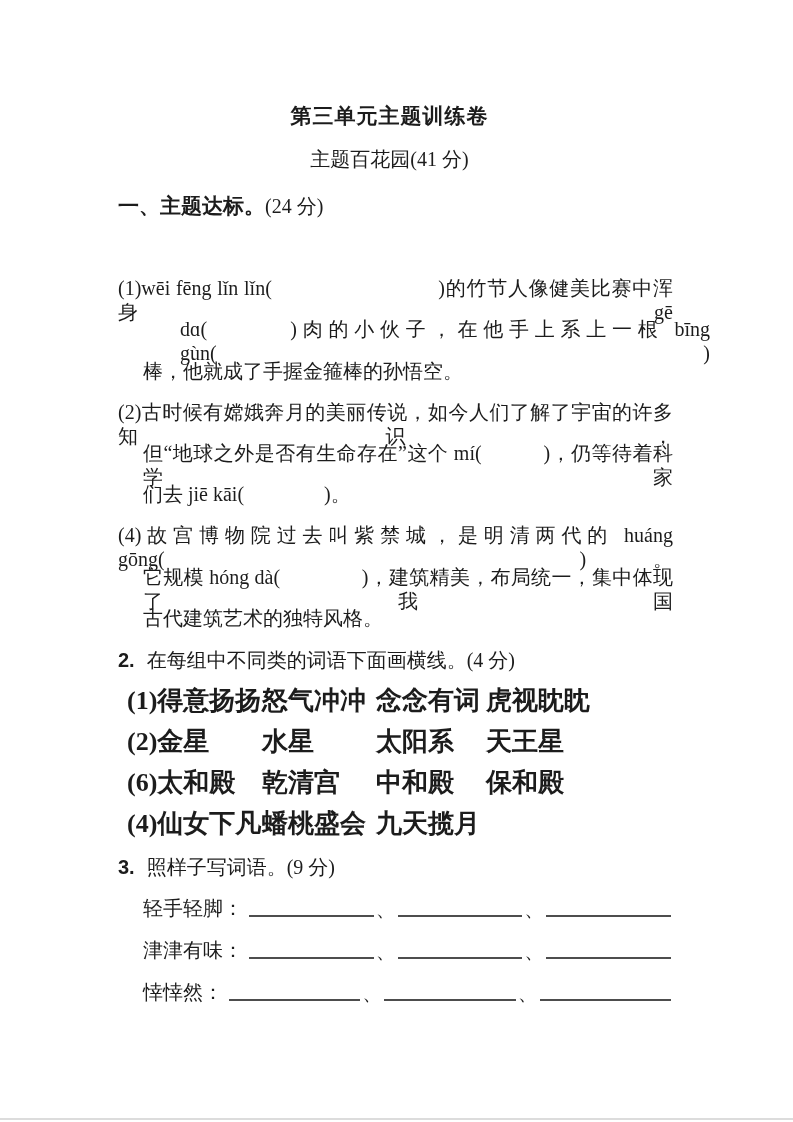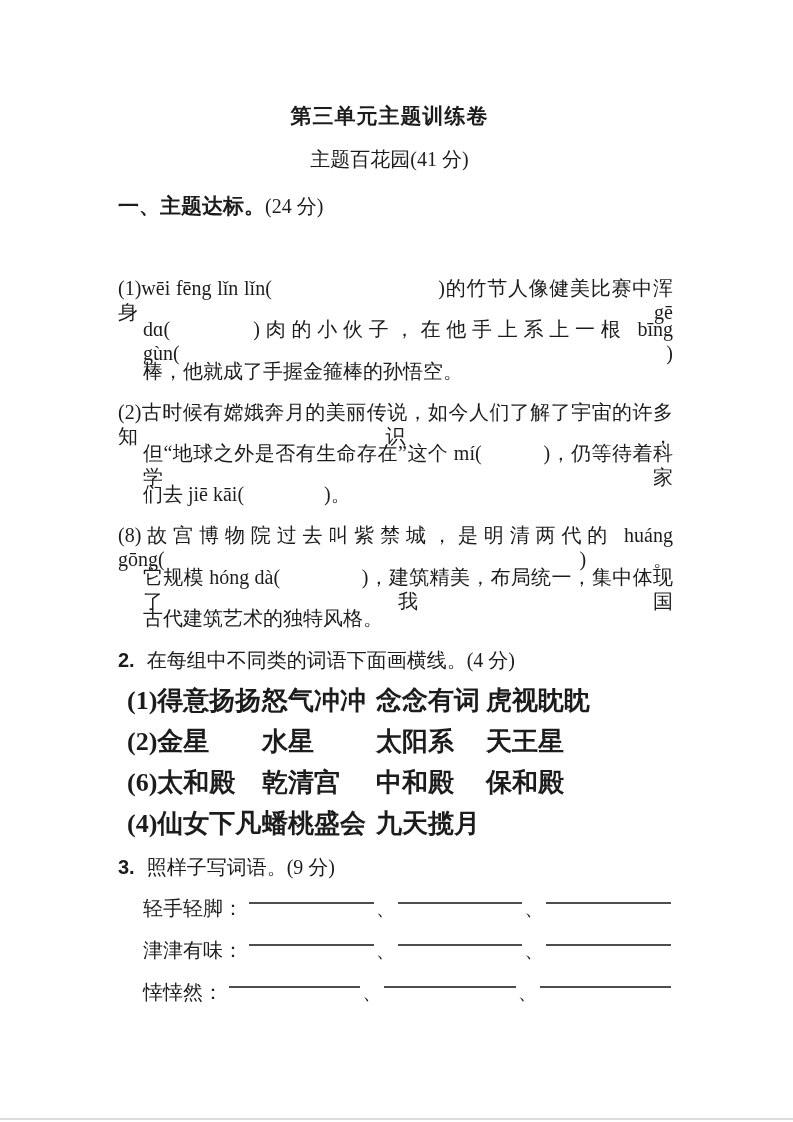--- a/index.html
+++ b/index.html
@@ -40,35 +40,36 @@
   }
   .q1h { top: 235px; }
   .q2h { top: 647px; }
   .q3h { top: 854px; }
 
   .ln { font-size: 20px; line-height: 24px; font-family: Liberation Serif, serif; }
   .just { text-align: justify; text-align-last: justify; }
   .ind0 { left: 118px; width: 555px; }
   .ind1 { left: 143px; width: 530px; }
 
-  .p1a { top: 276px; } .p1b { top: 317px; } .p1c { top: 359px; }
+  .p1a { top: 276px; } .p1b { top: 317px; margin-left: 37px; } .p1c { top: 359px; }
   .p2a { top: 400px; } .p2b { top: 441px; } .p2c { top: 482px; }
   .p3a { top: 523px; } .p3b { top: 565px; } .p3c { top: 606px; }
 
   .wordrow {
     left: 127px; width: 575px;
     display: grid;
     grid-template-columns: 135px 114px 110px auto;
     font-size: 26px; line-height: 24px; font-weight: bold;
   }
   .w1 { top: 689px; } .w2 { top: 730px; } .w3 { top: 771px; } .w4 { top: 812px; }
 
   .fillrow {
     left: 143px; width: 530px;
     display: flex;
+    align-items: flex-end;
     font-size: 20px; line-height: 24px;
   }
   .f1 { top: 896px; } .f2 { top: 938px; } .f3 { top: 980px; }
   .fill-label { white-space: nowrap; margin-right: 4px; }
   .blank {
     flex: 1 1 0;
     border-bottom: 2px solid #4d4d4d;
     height: 6px;
     margin: 0 2px 3px 2px;
   }
@@ -89,21 +90,21 @@
 
   <div class="abs sechead"><span class="sec-label">一、主题达标。</span><span>(24 分)</span></div>
 
 
   <div class="abs ln ind0 just p1a">(1)wēi fēng lǐn lǐn(　　　　　　　　)的竹节人像健美比赛中浑身 gē</div>
   <div class="abs ln ind1 just p1b">dɑ(　　　)肉的小伙子，在他手上系上一根 bīng gùn(　　　　)</div>
   <div class="abs ln ind1 p1c">棒，他就成了手握金箍棒的孙悟空。</div>
   <div class="abs ln ind0 just p2a">(2)古时候有嫦娥奔月的美丽传说，如今人们了解了宇宙的许多知识，</div>
   <div class="abs ln ind1 just p2b">但“地球之外是否有生命存在”这个 mí(　　　)，仍等待着科学家</div>
   <div class="abs ln ind1 p2c">们去 jiē kāi(　　　　)。</div>
-  <div class="abs ln ind0 just p3a">(8)故宫博物院过去叫紫禁城，是明清两代的 huáng gōng(　　　　)。</div>
+  <div class="abs ln ind0 just p3a">(4)故宫博物院过去叫紫禁城，是明清两代的 huáng gōng(　　　　)。</div>
   <div class="abs ln ind1 just p3b">它规模 hóng dà(　　　　)，建筑精美，布局统一，集中体现了我国</div>
   <div class="abs ln ind1 p3c">古代建筑艺术的独特风格。</div>
 
   <div class="abs qhead q2h"><span class="qnum">2.</span><span>在每组中不同类的词语下面画横线。</span><span>(4 分)</span></div>
 
   <div class="abs wordrow w1">
     <span>(1)得意扬扬</span>
     <span>怒气冲冲</span>
     <span>念念有词</span>
     <span>虎视眈眈</span>

